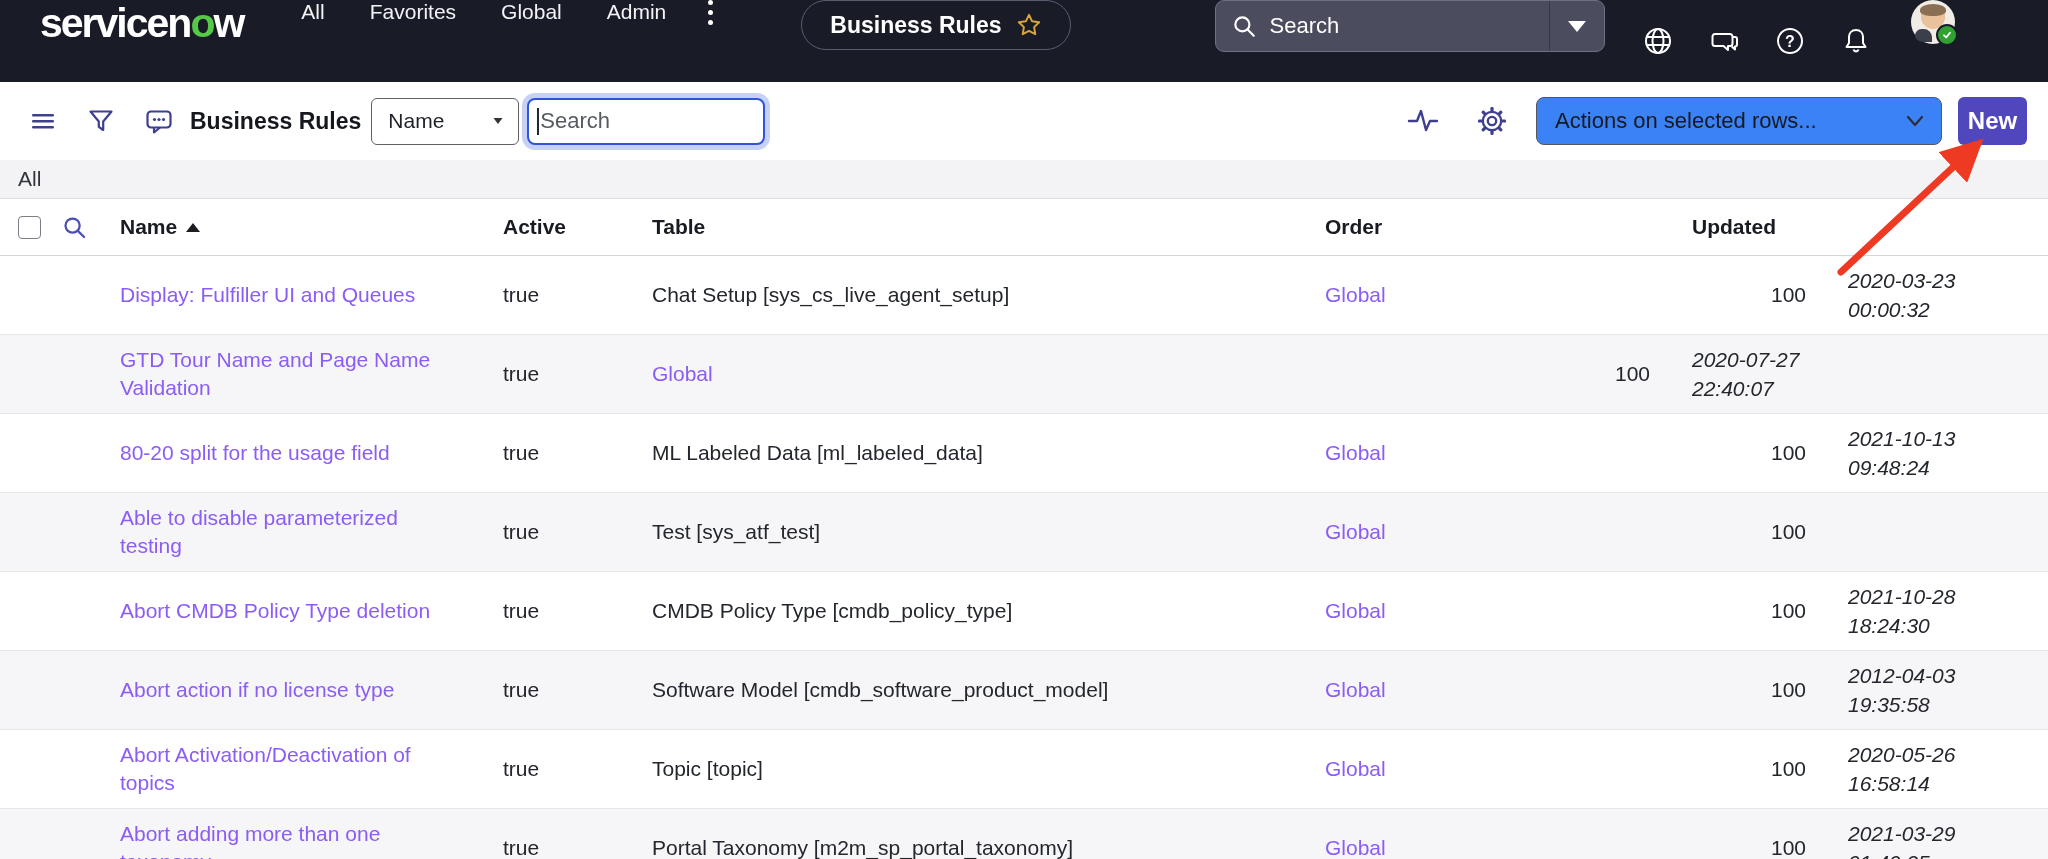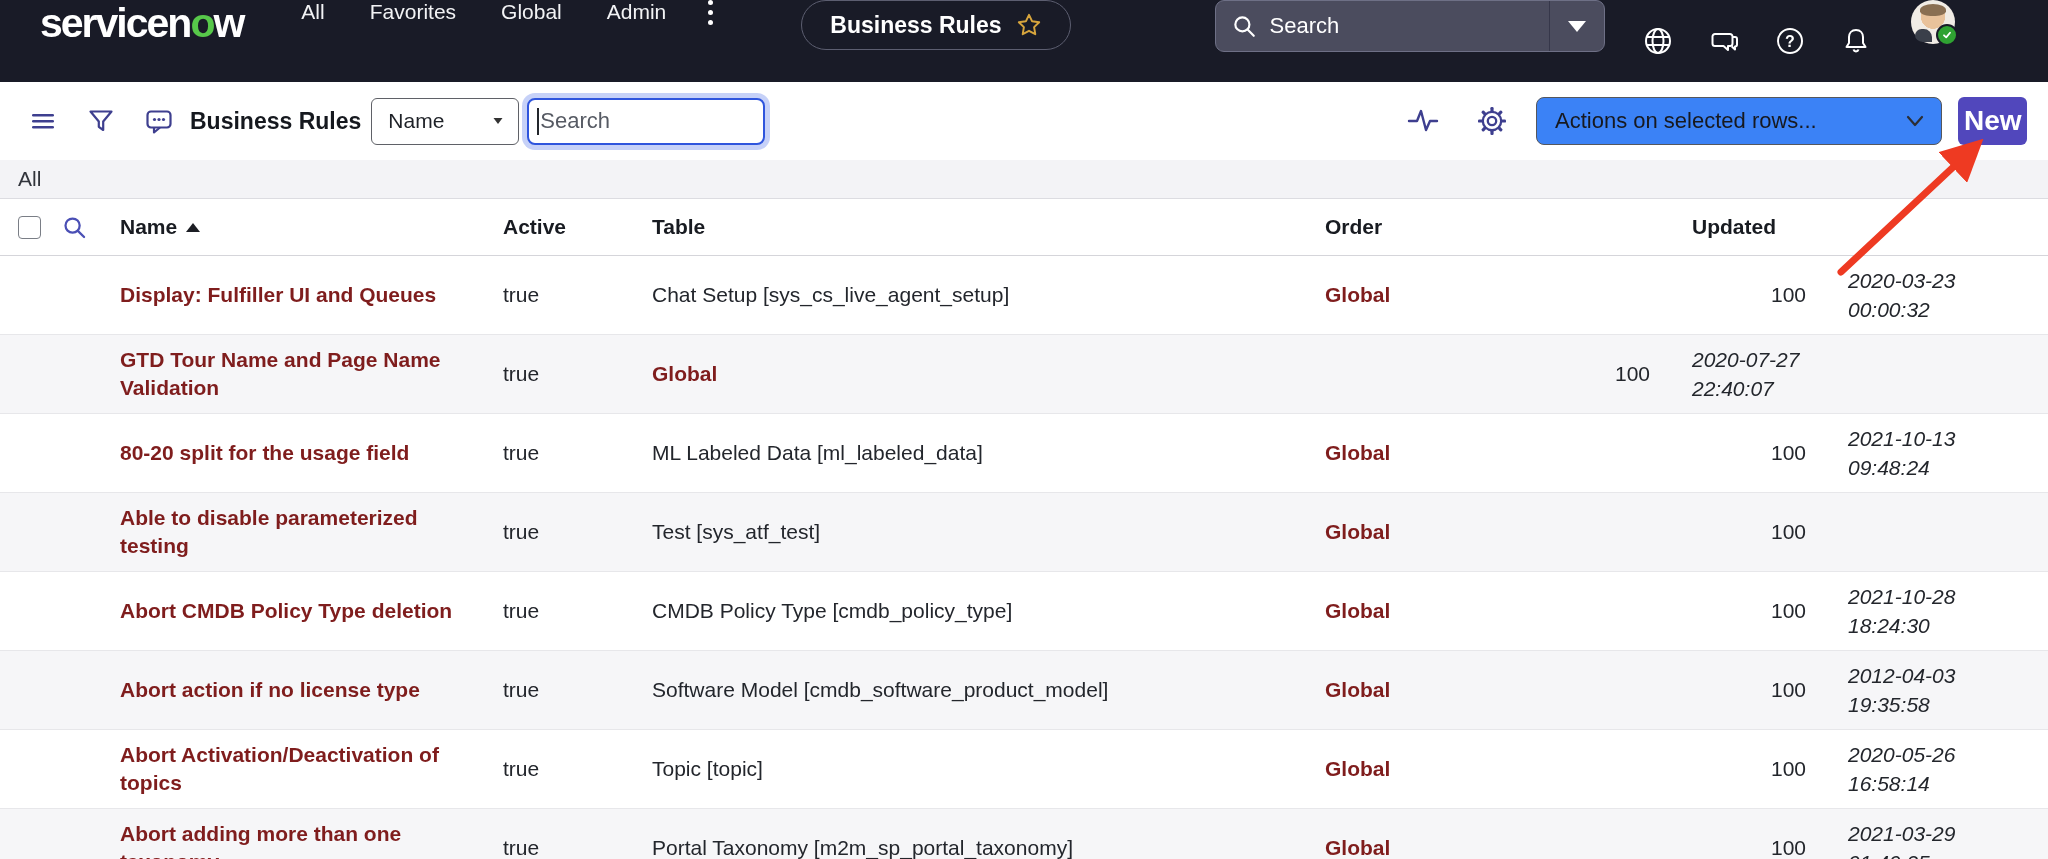--- a/index.html
+++ b/index.html
@@ -33,41 +33,41 @@
   .funnel{margin-left:28px;} .speech{margin-left:28px;}
   .list-title{margin-left:16px;font-size:23px;font-weight:700;color:#15181e;white-space:nowrap;}
   .field-select{margin-left:10px;width:148px;height:47px;border:1px solid #5f6167;border-radius:6px;display:flex;align-items:center;justify-content:space-between;padding:0 14px 0 16px;font-size:21px;color:#1e2127;box-sizing:border-box;background:#fff;cursor:pointer;}
   .sel-caret{width:0;height:0;border-left:6px solid transparent;border-right:6px solid transparent;border-top:8px solid #333;}
   .list-search{margin-left:8px;width:238px;height:47px;border:2.5px solid #2f55dd;border-radius:8px;box-shadow:0 0 0 5px rgba(128,152,240,.45);display:flex;align-items:center;padding-left:8px;box-sizing:border-box;background:#fff;cursor:text;}
   .caret-line{width:2px;height:27px;background:#23262c;}
   .list-search .ph{color:#565a63;font-size:22px;margin-left:1px;}
   .spacer{flex:1;}
   .pulse{margin-right:36px;} .gear{margin-right:28px;}
   .actions-select{width:406px;height:48px;border:1.5px solid #55575d;border-radius:8px;display:flex;align-items:center;justify-content:space-between;padding:0 16px 0 18px;font-size:22px;color:#17191f;box-sizing:border-box;background:#3b82f6;cursor:pointer;white-space:nowrap;}
-  .new-btn{margin-left:16px;width:69px;height:48px;background:#5147bc;border:none;border-radius:6px;color:#fff;font-size:28px;font-weight:700;font-family:inherit;cursor:pointer;}
+  .new-btn{margin-left:16px;width:69px;height:48px;background:#5147bc;border:none;border-radius:6px;color:#fff;font-size:24px;font-weight:700;font-family:inherit;cursor:pointer;}
 
   
   .crumb-row{height:39px;background:#f3f3f6;display:flex;align-items:center;padding-left:18px;font-size:21px;color:#31343b;border-bottom:1px solid #dcdce1;box-sizing:border-box;}
   .crumb-row span{cursor:pointer;}
 
   
   .grid-cols{display:grid;grid-template-columns:120px 383px 149px 673px 325px 156px 242px;}
   .thead{height:57px;background:#fff;align-items:center;border-bottom:1px solid #d5d5da;box-sizing:border-box;font-size:21px;font-weight:700;color:#181b21;}
   .gutter-cell{display:flex;align-items:center;padding-left:18px;gap:20px;}
   .checkbox{width:23px;height:23px;border:1.5px solid #7a7e86;border-radius:4px;background:#fff;box-sizing:border-box;cursor:pointer;}
   .hname{display:flex;align-items:center;gap:9px;cursor:pointer;}
   .sort-tri{width:0;height:0;border-left:7px solid transparent;border-right:7px solid transparent;border-bottom:9px solid #1c1e24;}
   .th{cursor:pointer;}
   .th-order{padding-right:46px;}
   .th-updated{padding-left:42px;}
 
   .tbody .row{height:79px;align-items:center;border-bottom:1px solid #e7e7ea;box-sizing:border-box;font-size:21px;color:#23262c;background:#fff;}
   .tbody .row:nth-child(even){background:#f6f6f8;}
   .cell-name{padding-right:50px;line-height:1.35;}
-  a.lnk{color:#7f1d1d;text-decoration:none;cursor:pointer;font-weight:bold;}
+  a.lnk{color:#8b5cf6;text-decoration:none;cursor:pointer;}
   .cell-order{text-align:right;}
   .cell-updated{padding-left:42px;line-height:1.4;font-style:italic;}
   .cell-updated span{display:block;}
 
   .annotation-arrow{position:absolute;left:0;top:0;width:2048px;height:859px;pointer-events:none;z-index:10;}
   svg.glyph{display:block;}
 </style>
 </head>
 <body>
 

